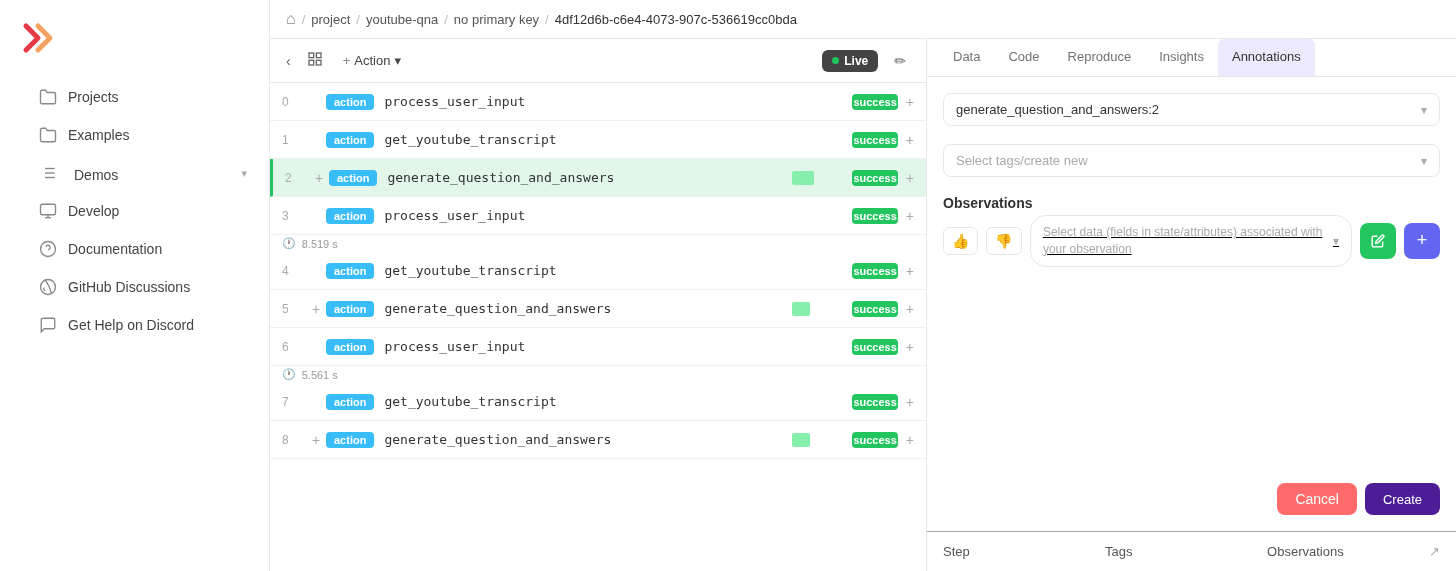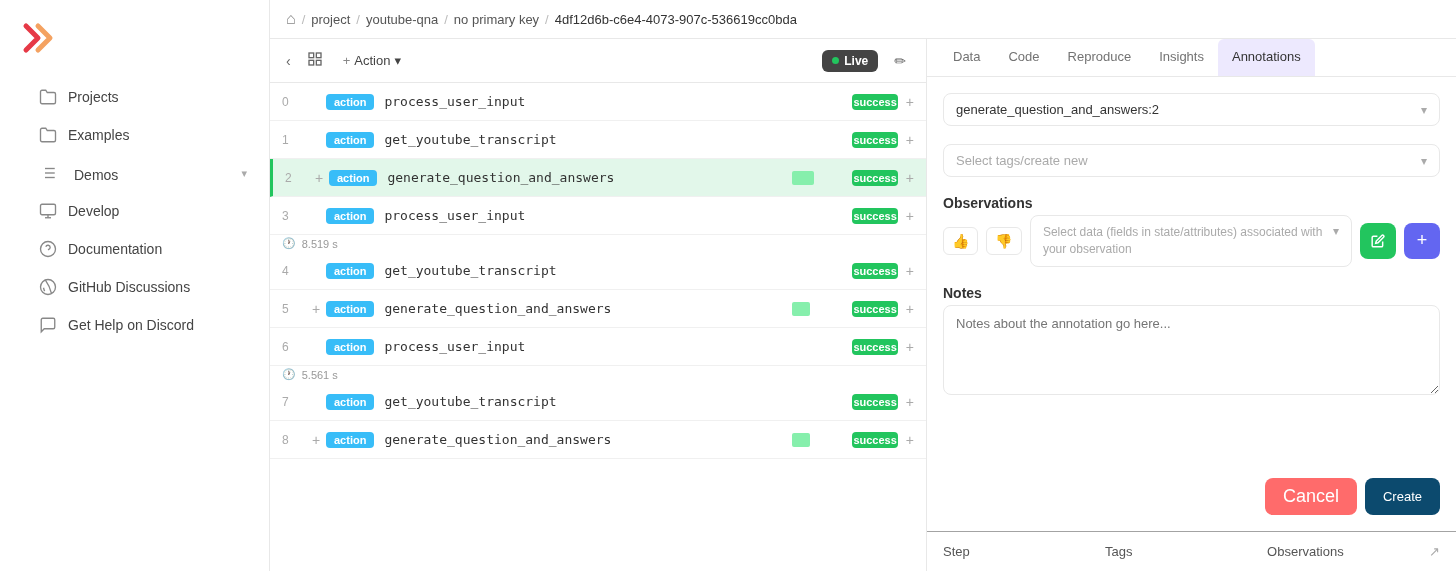--- a/index.html
+++ b/index.html
@@ -70,33 +70,33 @@
 
     
     .dropdown-row { display: flex; align-items: center; border: 1px solid #e8e8e8; border-radius: 8px; padding: 8px 12px; cursor: pointer; }
     .dropdown-value { flex: 1; color: #333; font-size: 13px; }
     .dropdown-arrow { color: #aaa; font-size: 12px; }
 
     
     .section-label { font-size: 14px; font-weight: 600; color: #333; margin-bottom: 4px; }
     .obs-row { display: flex; align-items: center; gap: 8px; }
     .thumb-btn { background: none; border: 1px solid #e8e8e8; border-radius: 6px; padding: 5px 8px; cursor: pointer; font-size: 14px; }
-    .obs-dropdown { flex: 1; display: flex; align-items: flex-start; border: 1px solid #e8e8e8; border-radius: 8px; padding: 8px 12px; cursor: pointer; min-height: 50px; }
+    .obs-dropdown { flex: 1; display: flex; align-items: center; border: 1px solid #e8e8e8; border-radius: 16px; padding: 8px 12px; cursor: pointer; min-height: 50px; text-decoration: underline; }
     .obs-dropdown-text { flex: 1; color: #aaa; font-size: 12px; line-height: 1.4; }
     .obs-dropdown-arrow { color: #aaa; font-size: 12px; }
     .obs-icon-btn { background: #22c55e; border: none; border-radius: 8px; width: 36px; height: 36px; cursor: pointer; display: flex; align-items: center; justify-content: center; color: #fff; font-size: 14px; }
     .obs-plus-btn { background: #6366f1; border: none; border-radius: 8px; width: 36px; height: 36px; cursor: pointer; display: flex; align-items: center; justify-content: center; color: #fff; font-size: 18px; font-weight: 300; }
 
     
     .notes-textarea { width: 100%; min-height: 90px; border: 1px solid #e8e8e8; border-radius: 8px; padding: 10px 12px; font-size: 13px; color: #aaa; resize: vertical; font-family: inherit; outline: none; }
 
     
     .panel-actions { display: flex; justify-content: flex-end; gap: 8px; padding: 0 16px 16px; }
-    .btn-cancel { background: #ff6b6b; color: #fff; border: none; border-radius: 8px; padding: 8px 18px; cursor: pointer; font-size: 18px; font-weight: 500; }
-    .btn-create { background: #0c4a6e; color: #fff; border: none; border-radius: 8px; padding: 8px 18px; cursor: pointer; font-size: 13px; font-weight: 500; }
+    .btn-cancel { background: #ff6b6b; color: #fff; border: none; border-radius: 8px; padding: 8px 18px; cursor: pointer; font-size: 14px; font-weight: 500; }
+    .btn-create { background: #4c1d95; color: #fff; border: none; border-radius: 8px; padding: 8px 18px; cursor: pointer; font-size: 13px; font-weight: 500; }
 
     
     .panel-footer { border-top: 1px solid #a3a3a3; display: flex; align-items: center; padding: 12px 16px; gap: 11px; }
     .footer-col { flex: 1; font-size: 13px; color: #555; font-weight: 500; }
     .footer-col-obs { flex: 1; font-size: 13px; color: #555; font-weight: 500; }
     .footer-external { color: #aaa; font-size: 13px; cursor: pointer; margin-left: auto; }
   </style>
 </head>
 <body>
 
@@ -365,24 +365,20 @@
             <button class="obs-icon-btn">
               <svg width="14" height="14" viewBox="0 0 24 24" fill="none" stroke="white" stroke-width="2.5">
                   <path d="M11 4H4a2 2 0 0 0-2 2v14a2 2 0 0 0 2 2h14a2 2 0 0 0 2-2v-7"></path>
                   <path d="M18.5 2.5a2.121 2.121 0 0 1 3 3L12 15l-4 1 1-4 9.5-9.5z"></path>
                 </svg>
             </button>
             <button class="obs-plus-btn">+</button>
           </div>
         </div>
 
-        <div>
-          <div class="section-label">Notes</div>
-          <textarea class="notes-textarea" placeholder="Notes about the annotation go here..." style=""></textarea>
-        </div>
       </div>
 
       <div class="panel-actions">
         <button class="btn-cancel">Cancel</button>
         <button class="btn-create">Create</button>
       </div>
 
       <div class="panel-footer">
         <span class="footer-col">Step</span>
         <span class="footer-col">Tags</span>

